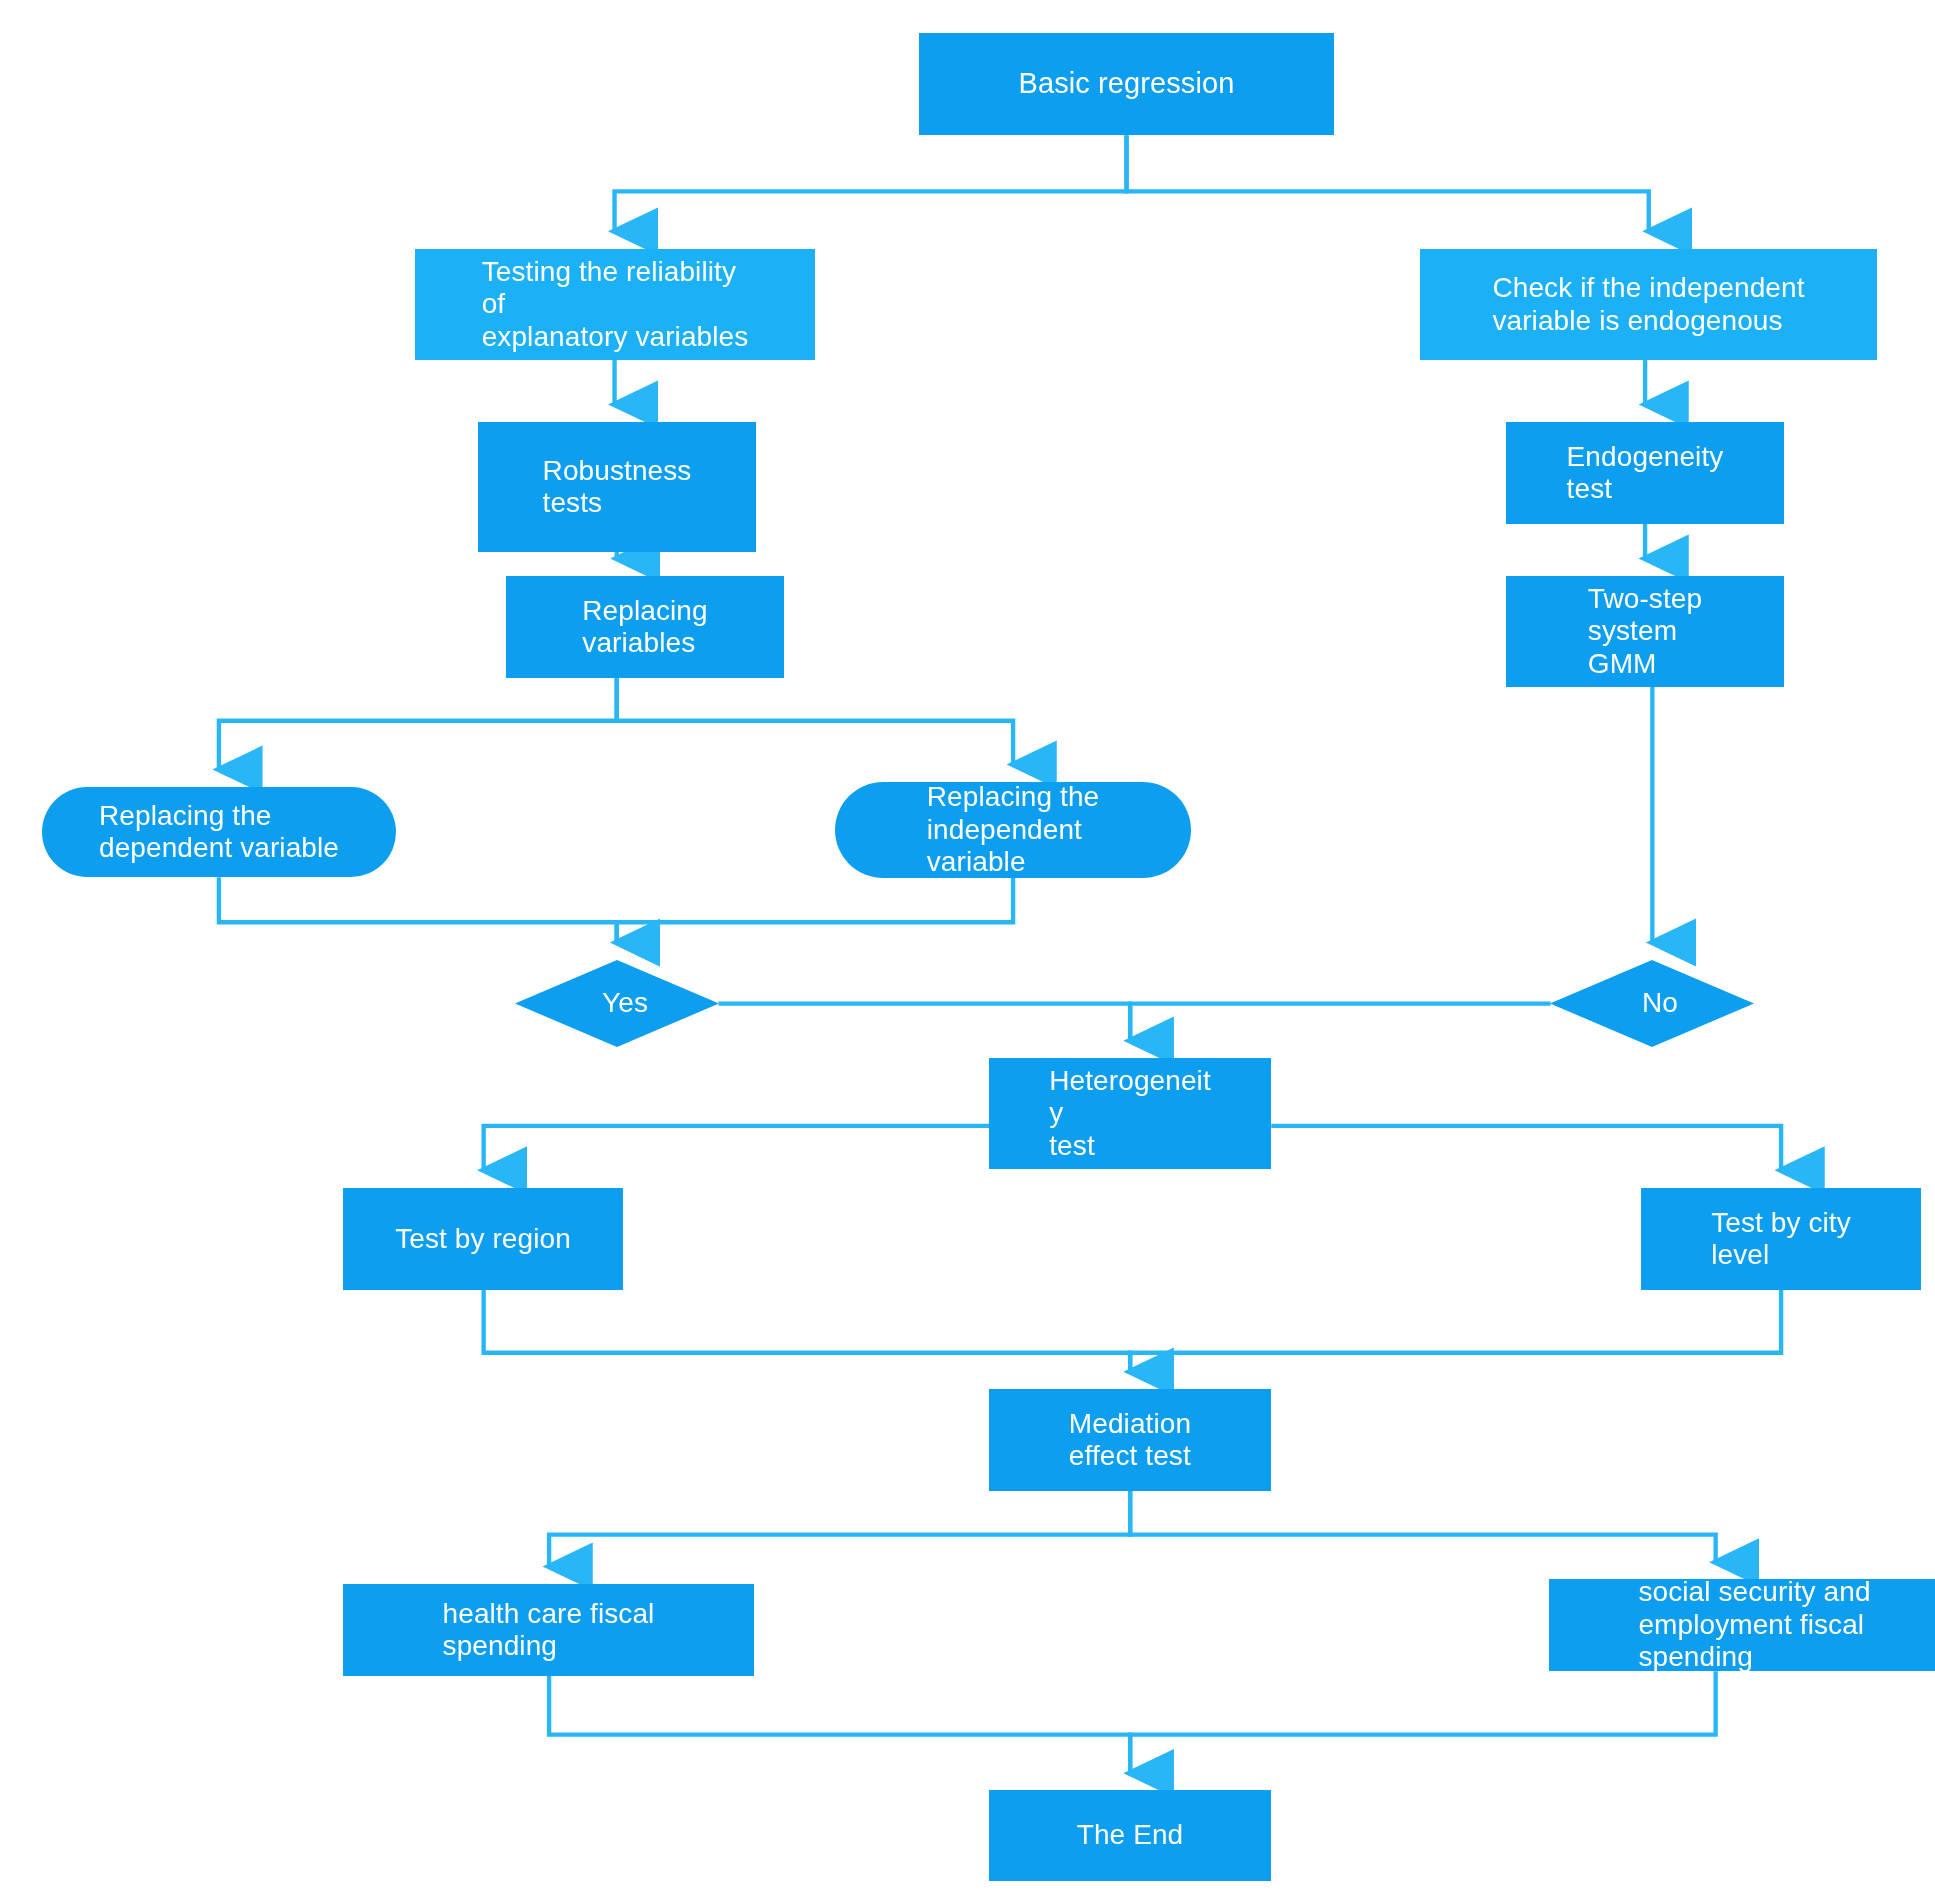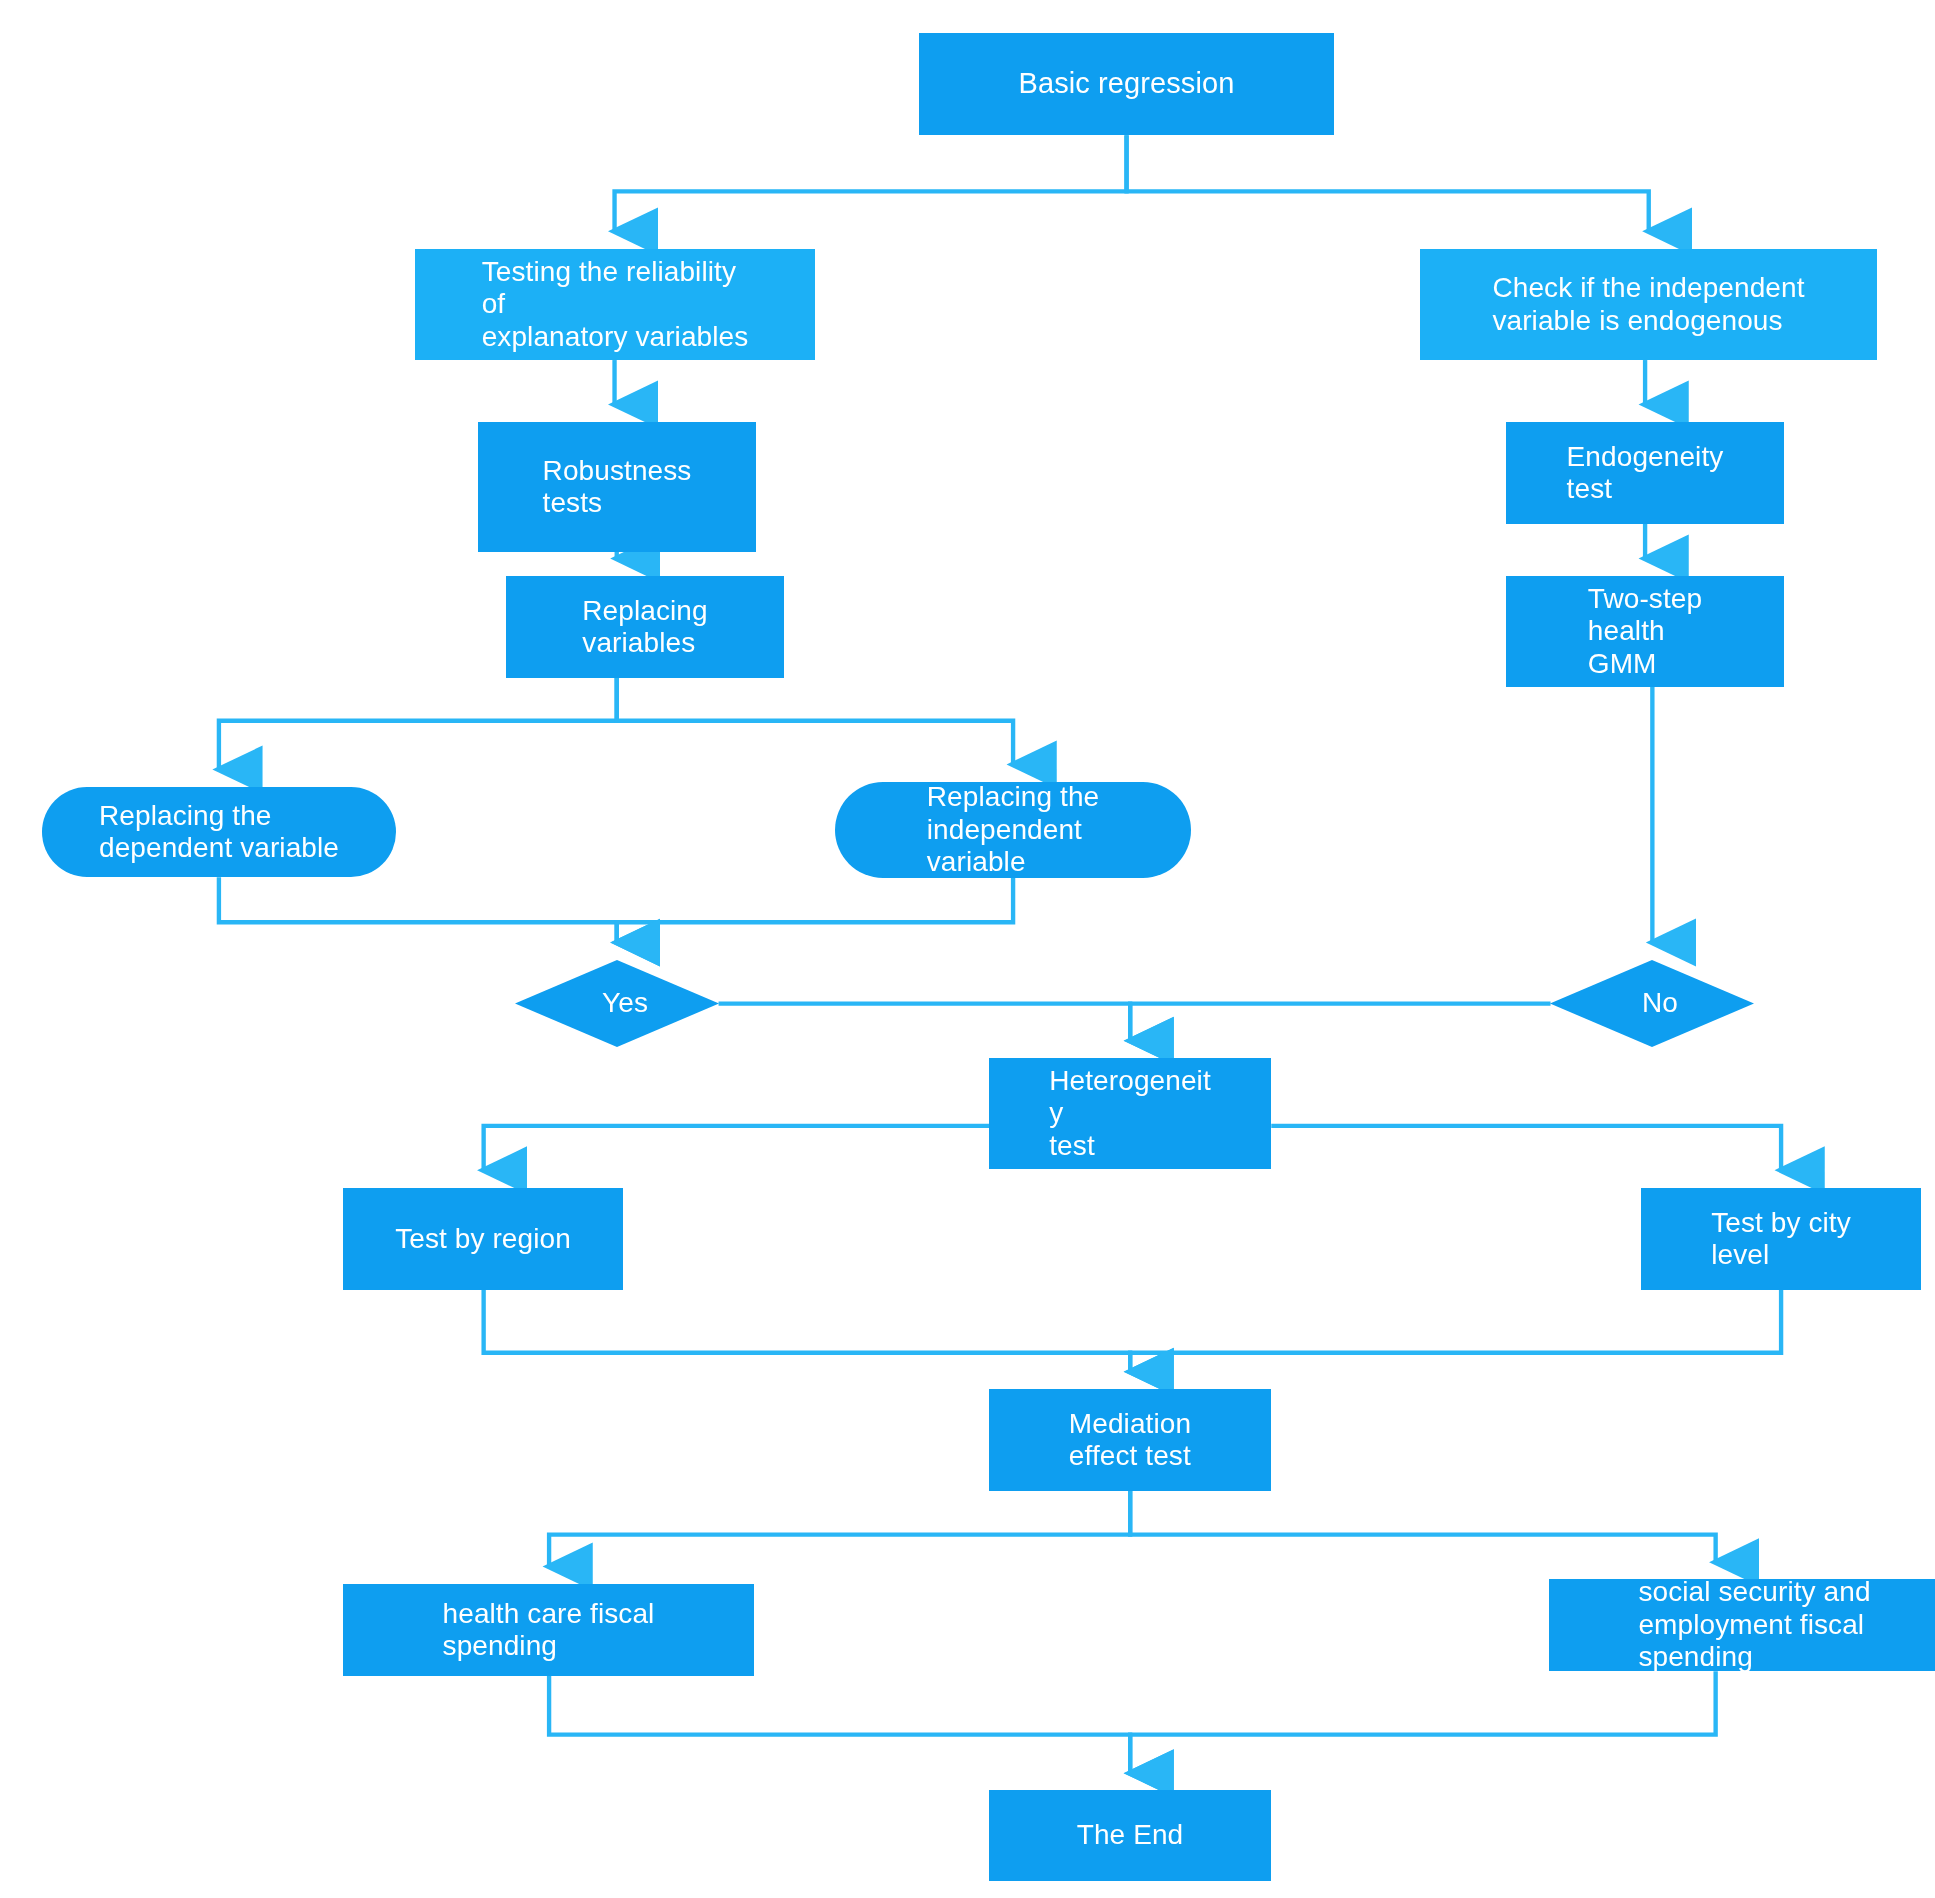--- a/index.html
+++ b/index.html
@@ -85,21 +85,21 @@
 variable is endogenous</div>
 
   <div class="node rect" style="left:478px;top:422px;width:278px;height:130px;font-size:28px;">Robustness
 tests</div>
   <div class="node rect" style="left:1506px;top:422px;width:278px;height:102px;font-size:28px;">Endogeneity
 test</div>
 
   <div class="node rect" style="left:478px;top:576px;width:278px;height:102px;font-size:28px;margin-left:28px;">Replacing
 variables</div>
   <div class="node rect" style="left:1506px;top:576px;width:278px;height:111px;font-size:28px;">Two-step
-health
+system
 GMM</div>
 
   <div class="node pill" style="left:42px;top:787px;width:354px;height:90px;font-size:28px;">Replacing the
 dependent variable</div>
   <div class="node pill" style="left:835px;top:782px;width:356px;height:96px;font-size:28px;">Replacing the
 independent
 variable</div>
 
   <div class="node diamond" style="left:515px;top:960px;width:204px;height:87px;font-size:28px;">
     <span class="dshape"></span>

